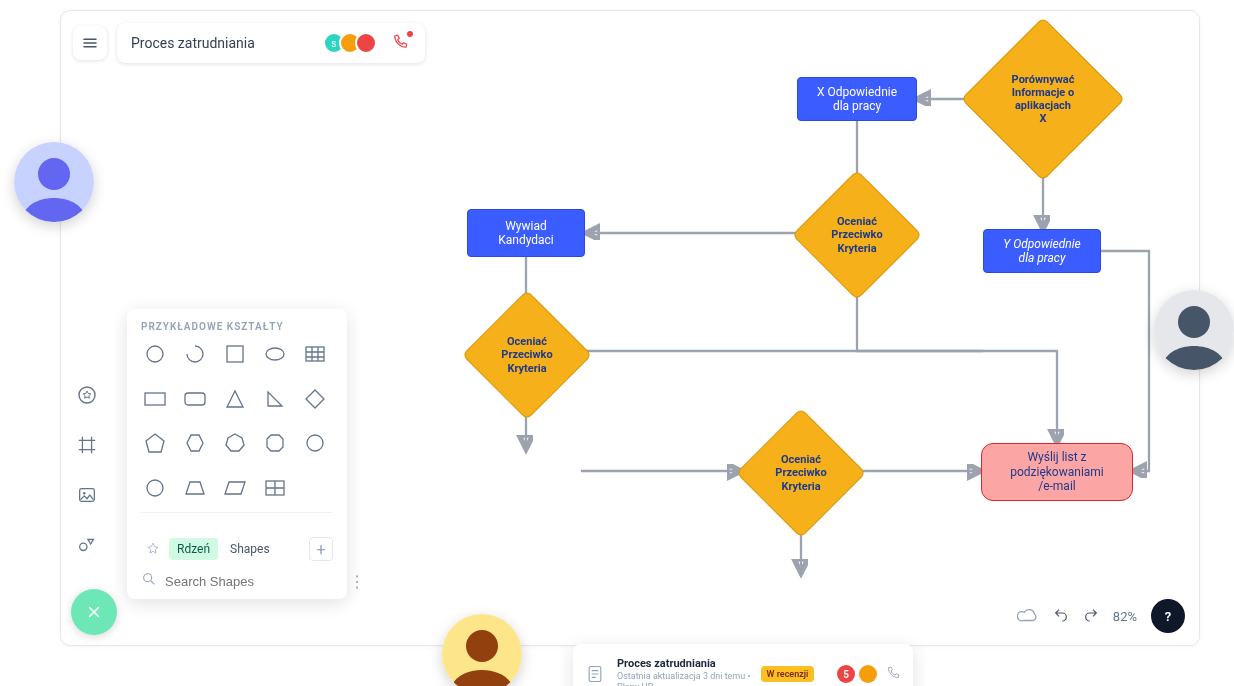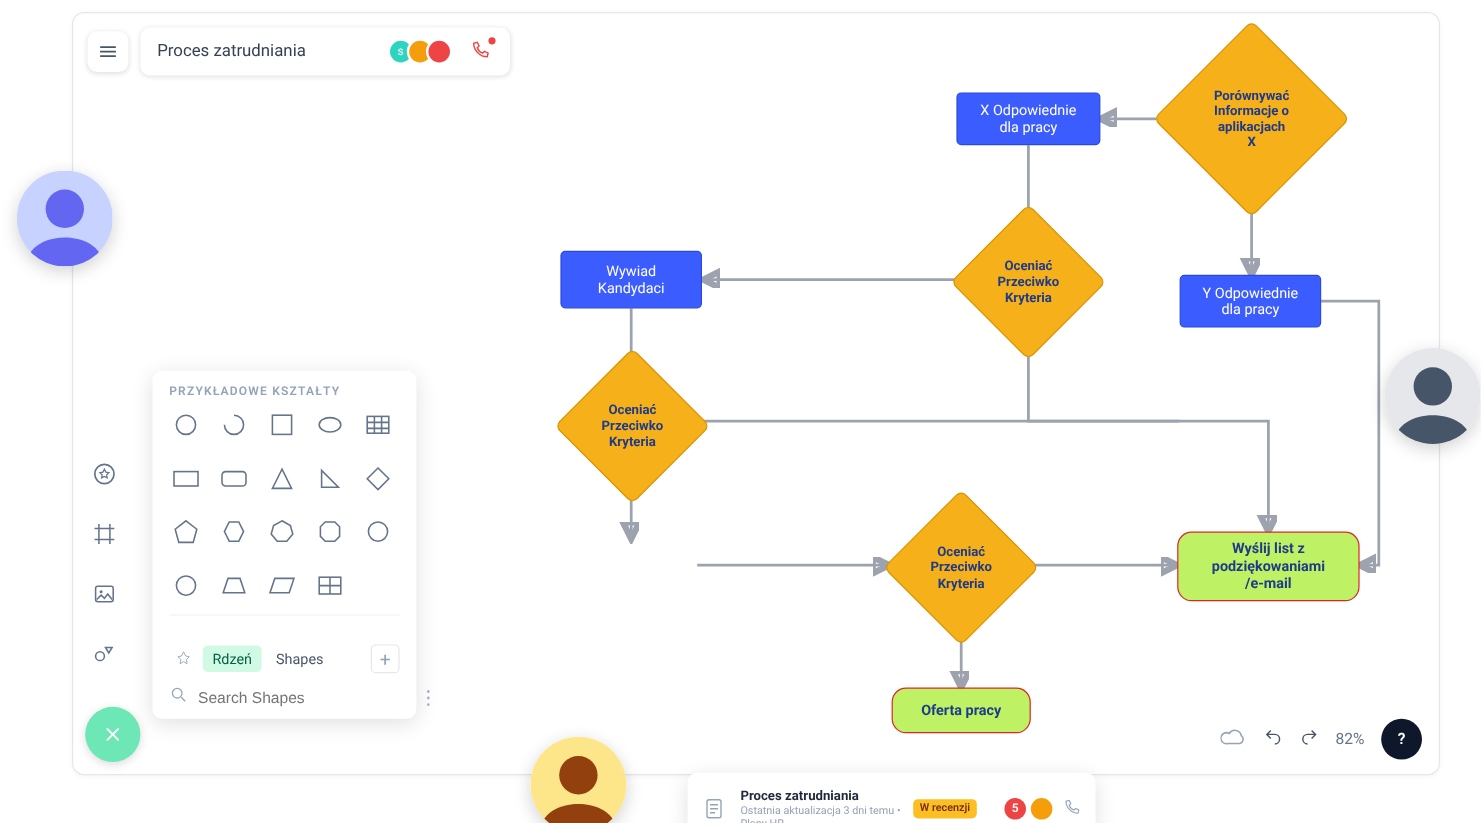--- a/index.html
+++ b/index.html
@@ -78,21 +78,21 @@
   .node { position:absolute; display:flex; align-items:center; justify-content:center; text-align:center; font-size:12px; line-height:1.2; }
   .rect { background:#3b5cff; color:#fff; border-radius:4px; border:1px solid #2b4ad9; }
   .diamond { }
   .diamond .inner {
     width:100%; height:100%; background:#f5b01a; border:1px solid #d99400;
     transform: rotate(45deg);
     border-radius:6px;
   }
   .diamond .label { position:absolute; inset:0; display:flex;align-items:center;justify-content:center; color:#1e3a8a; font-size:11px; padding:8px;font-weight:bold;}
   .term {
-    background:#bef264; border:1px solid #dc2626; color:#1e3a8a; border-radius:12px;font-weight:bold;
+    background:#fca5a5; border:1px solid #dc2626; color:#1e3a8a; border-radius:12px;
   }
   
   svg.arrows { position:absolute; left:0; top:0; width:100%; height:100%; pointer-events:none; }
   .arrows line, .arrows path { stroke:#9ca3af; stroke-width:2.3; fill:none; }
   
   .br-tools { position:absolute; right:14px; bottom:12px; display:flex; align-items:center; gap:14px; color:#64748b; font-size:13px;}
   .help-fab { width:34px;height:34px;border-radius:50%;background:#0f172a;color:#fff;display:flex;align-items:center;justify-content:center;font-weight:600;cursor:pointer;}
   
   .float-avatar { position:absolute; border-radius:50%; overflow:hidden; box-shadow:0 4px 14px rgba(0,0,0,0.18); }
   .float-avatar .img { width:100%;height:100%; }
@@ -327,43 +327,40 @@
     <path d="M1038 240 L1088 240 L1088 460 L1072 460" marker-end="url(#ah)"></path>
   </svg>
 
   <div class="node diamond" style="left:924px; top:30px; width:116px; height:116px;">
     <div class="inner"></div>
       <div class="label">Porównywać<br>Informacje o<br>aplikacjach<br>X</div>
   </div>
   <div class="node rect" style="left:736px; top:66px; width:120px; height:44px;">
     <span>X Odpowiednie<br>dla pracy</span>
   </div>
-  <div class="node rect" style="left:922px; top:218px; width:118px; height:44px;">
+  <div class="node rect" style="left:922px; top:218px; width:118px; height:44px;font-style:italic;">
     <span>Y Odpowiednie<br>dla pracy</span>
   </div>
   <div class="node diamond" style="left:750px; top:178px; width:92px; height:92px;">
     <div class="inner"></div>
       <div class="label">Oceniać<br>Przeciwko<br>Kryteria</div>
   </div>
   <div class="node rect" style="left:406px; top:198px; width:118px; height:48px;">
     <span>Wywiad<br>Kandydaci</span>
   </div>
   <div class="node diamond" style="left:420px; top:298px; width:92px; height:92px;">
     <div class="inner"></div>
       <div class="label">Oceniać<br>Przeciwko<br>Kryteria</div>
   </div>
   <div class="node diamond" style="left:694px; top:416px; width:92px; height:92px;">
     <div class="inner"></div>
       <div class="label">Oceniać<br>Przeciwko<br>Kryteria</div>
   </div>
   <div class="node term" style="left:920px; top:432px; width:152px; height:58px; font-size:12px;">
     <span>Wyślij list z<br>podziękowaniami<br> /e-mail</span>
-  </div>
-  <div class="node term" style="left:682px; top:562px; width:116px; height:38px;">
-    <span>Oferta pracy</span>
   </div>
 
   <div class="br-tools">
     <span><svg width="22" height="16" viewBox="0 0 24 16">
           <path d="M7 14a5 5 0 1 1 1-9 6 6 0 0 1 11 2 4 4 0 0 1-1 7H7z" fill="none" stroke="#94a3b8" stroke-width="1.4"></path>
         </svg></span>
     <span><svg width="16" height="16" viewBox="0 0 24 24">
           <path d="M9 14L4 9l5-5M4 9h10a6 6 0 0 1 0 12" fill="none" stroke="#475569" stroke-width="1.8"></path>
         </svg></span>
     <span><svg width="16" height="16" viewBox="0 0 24 24">

